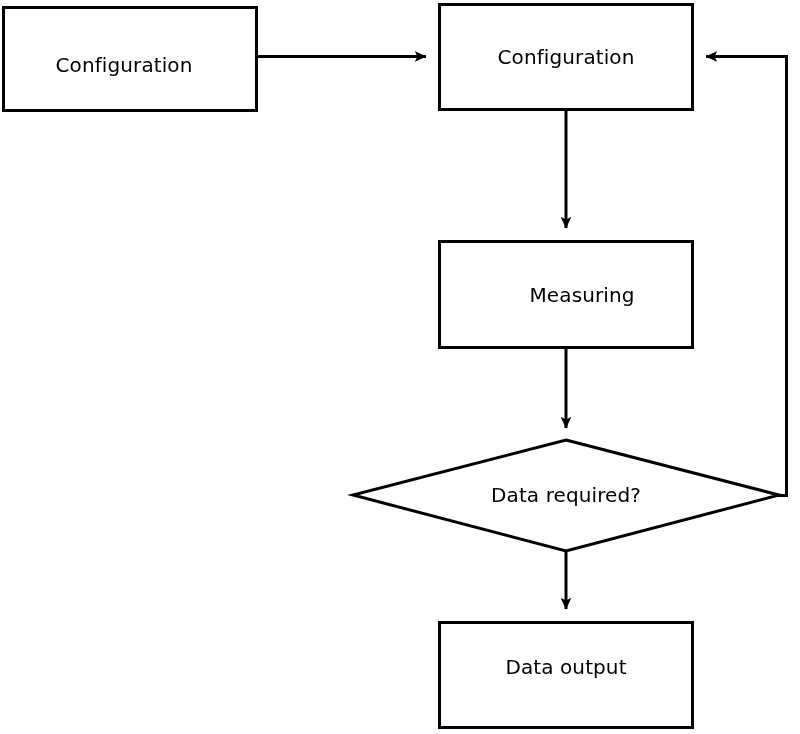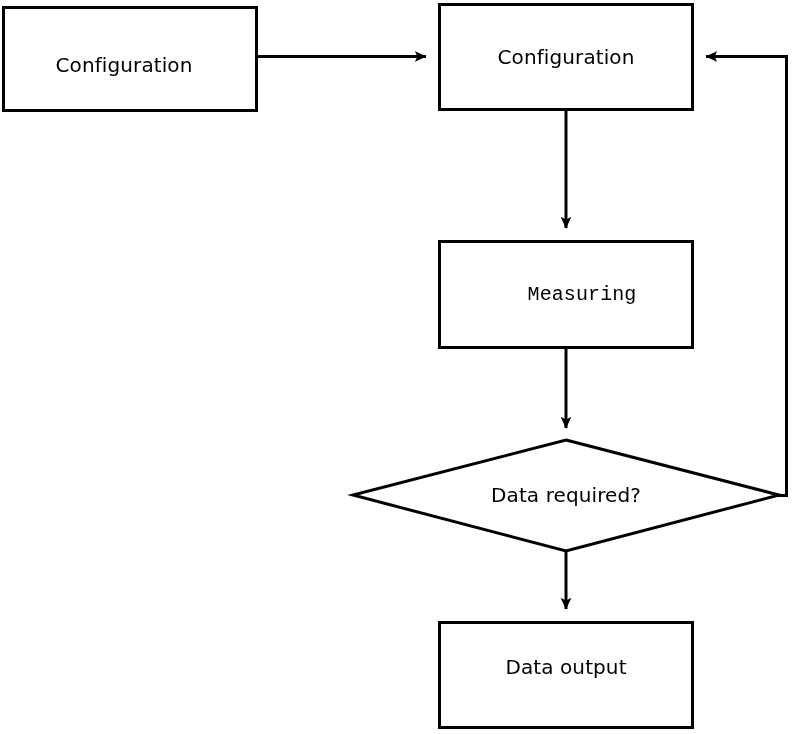--- a/index.html
+++ b/index.html
@@ -35,21 +35,21 @@
     font-family: "DejaVu Sans", sans-serif;
     font-size: 20px;
     line-height: 1;
     color: #000000;
     white-space: nowrap;
     pointer-events: none;
     letter-spacing: 0.1px;
   }
   .lbl-configuration { left: 2px;   top: 12px;   width: 244px; height: 106px; }
   .lbl-initialization{ left: 438px; top: 3px;   width: 256px; height: 108px; }
-  .lbl-measuring     { left: 438px; top: 240px; width: 288px; height: 109px; font-family: Liberation Mono, monospace; }
+  .lbl-measuring     { left: 438px; top: 240px; width: 288px; height: 109px; }
   .lbl-decision      { left: 420px; top: 477px; width: 292px; height: 36px; }
   .lbl-dataoutput    { left: 438px; top: 621px; width: 256px; height: 92px; }
 
   .hit {
     position: absolute;
     background: transparent;
   }
 </style>
 </head>
 <body>

